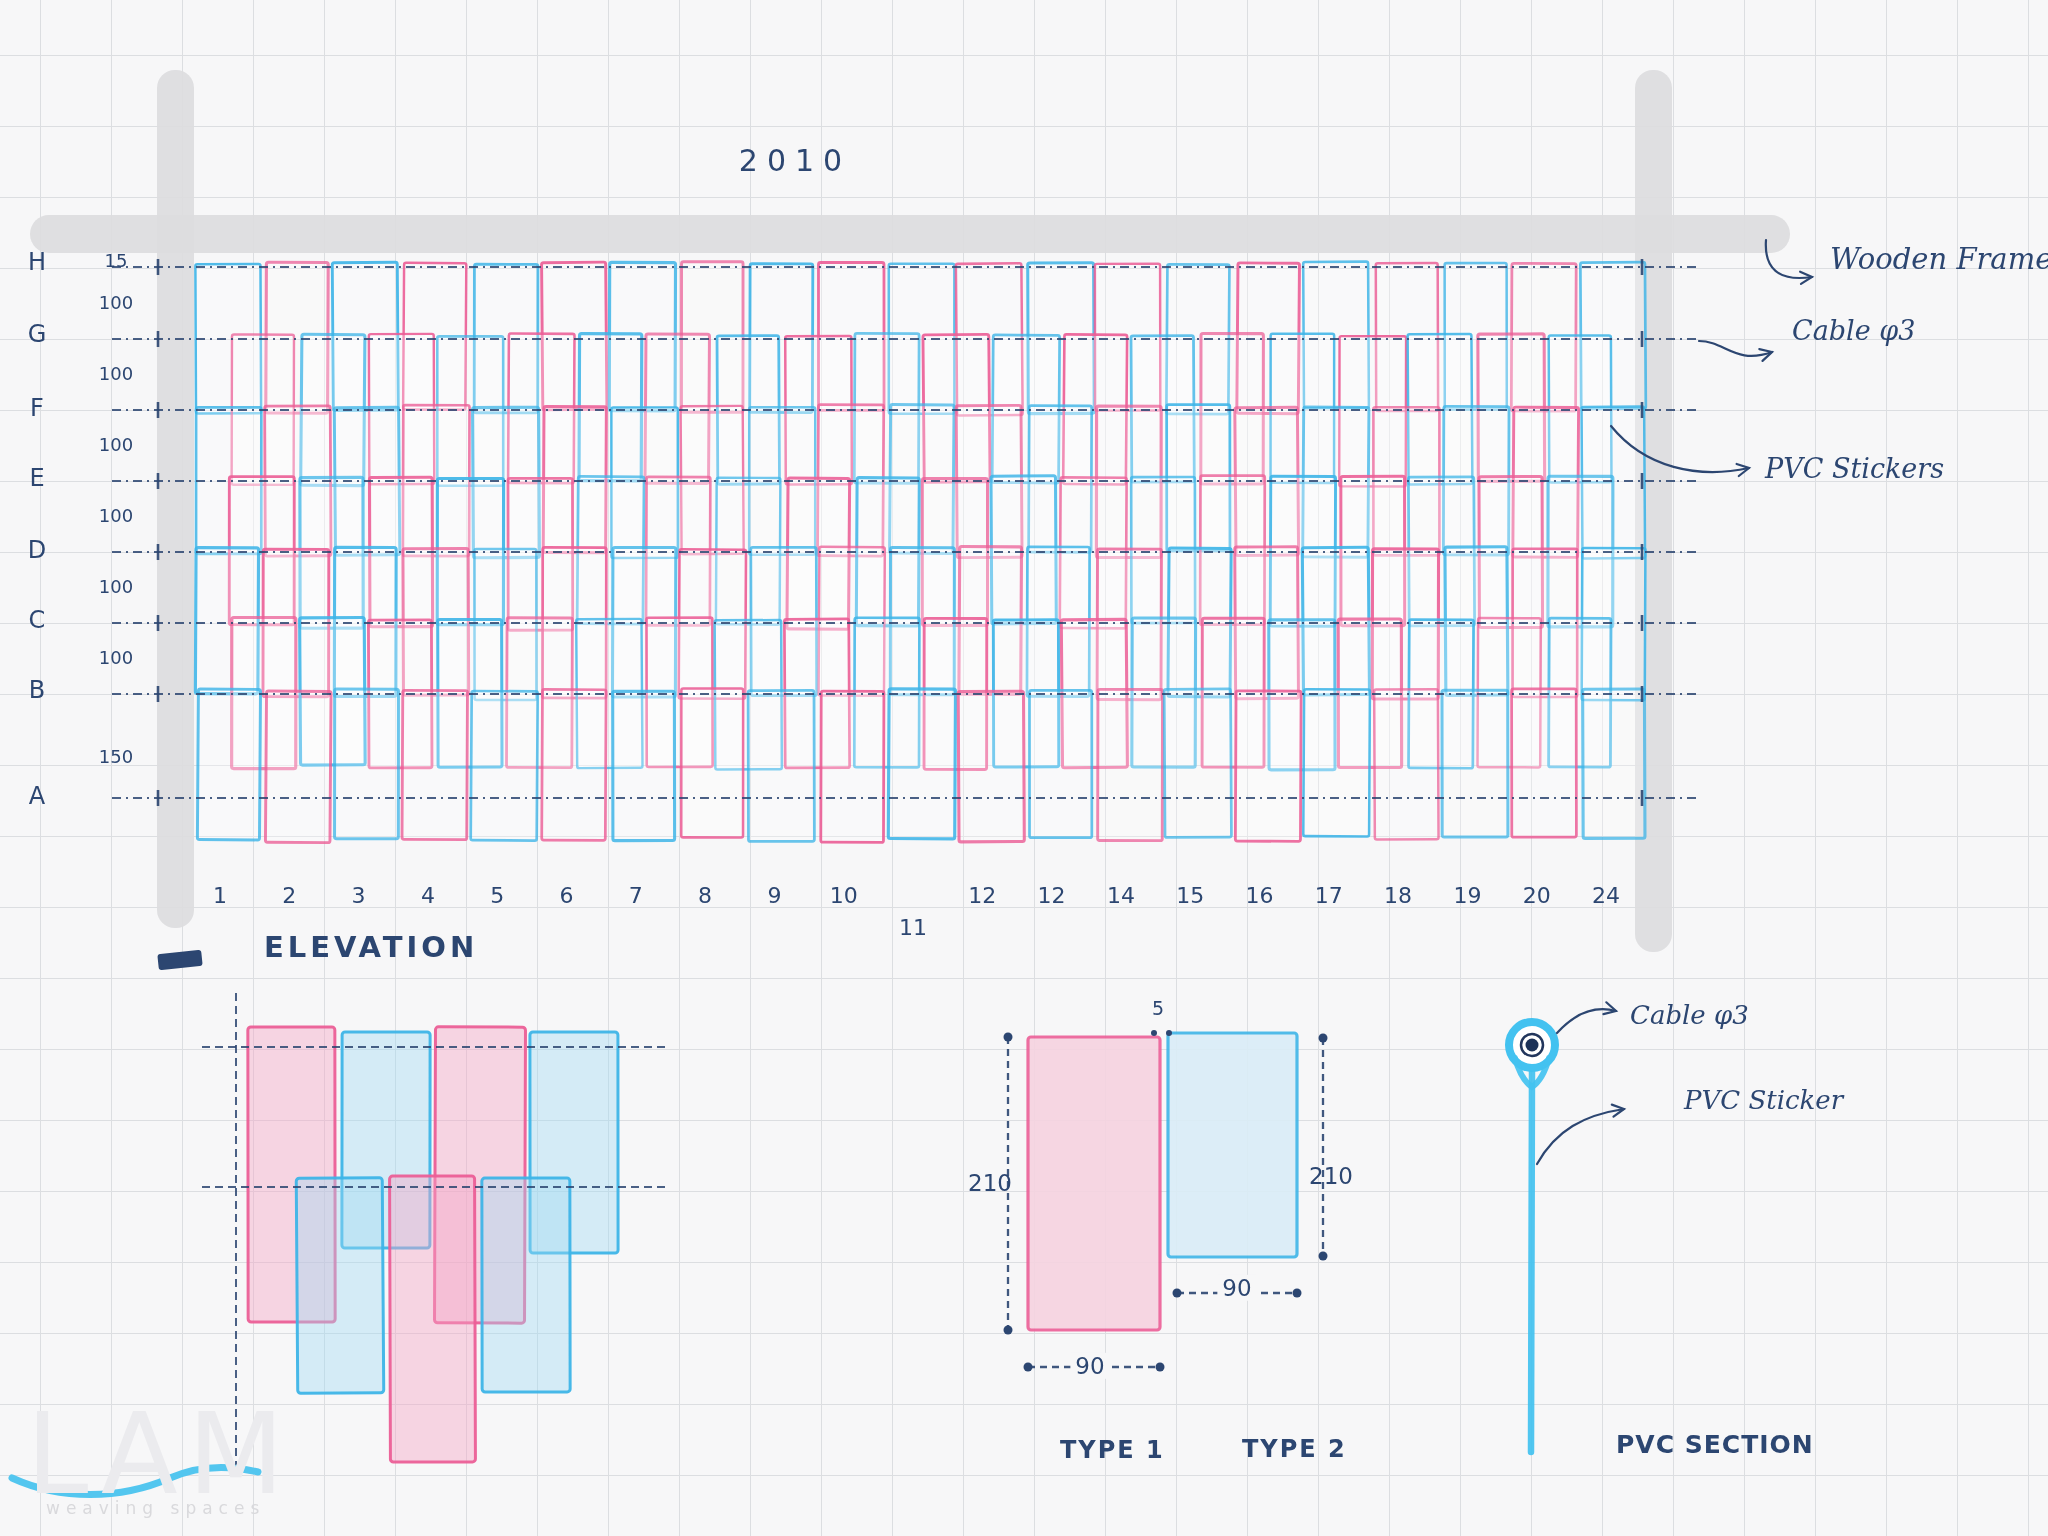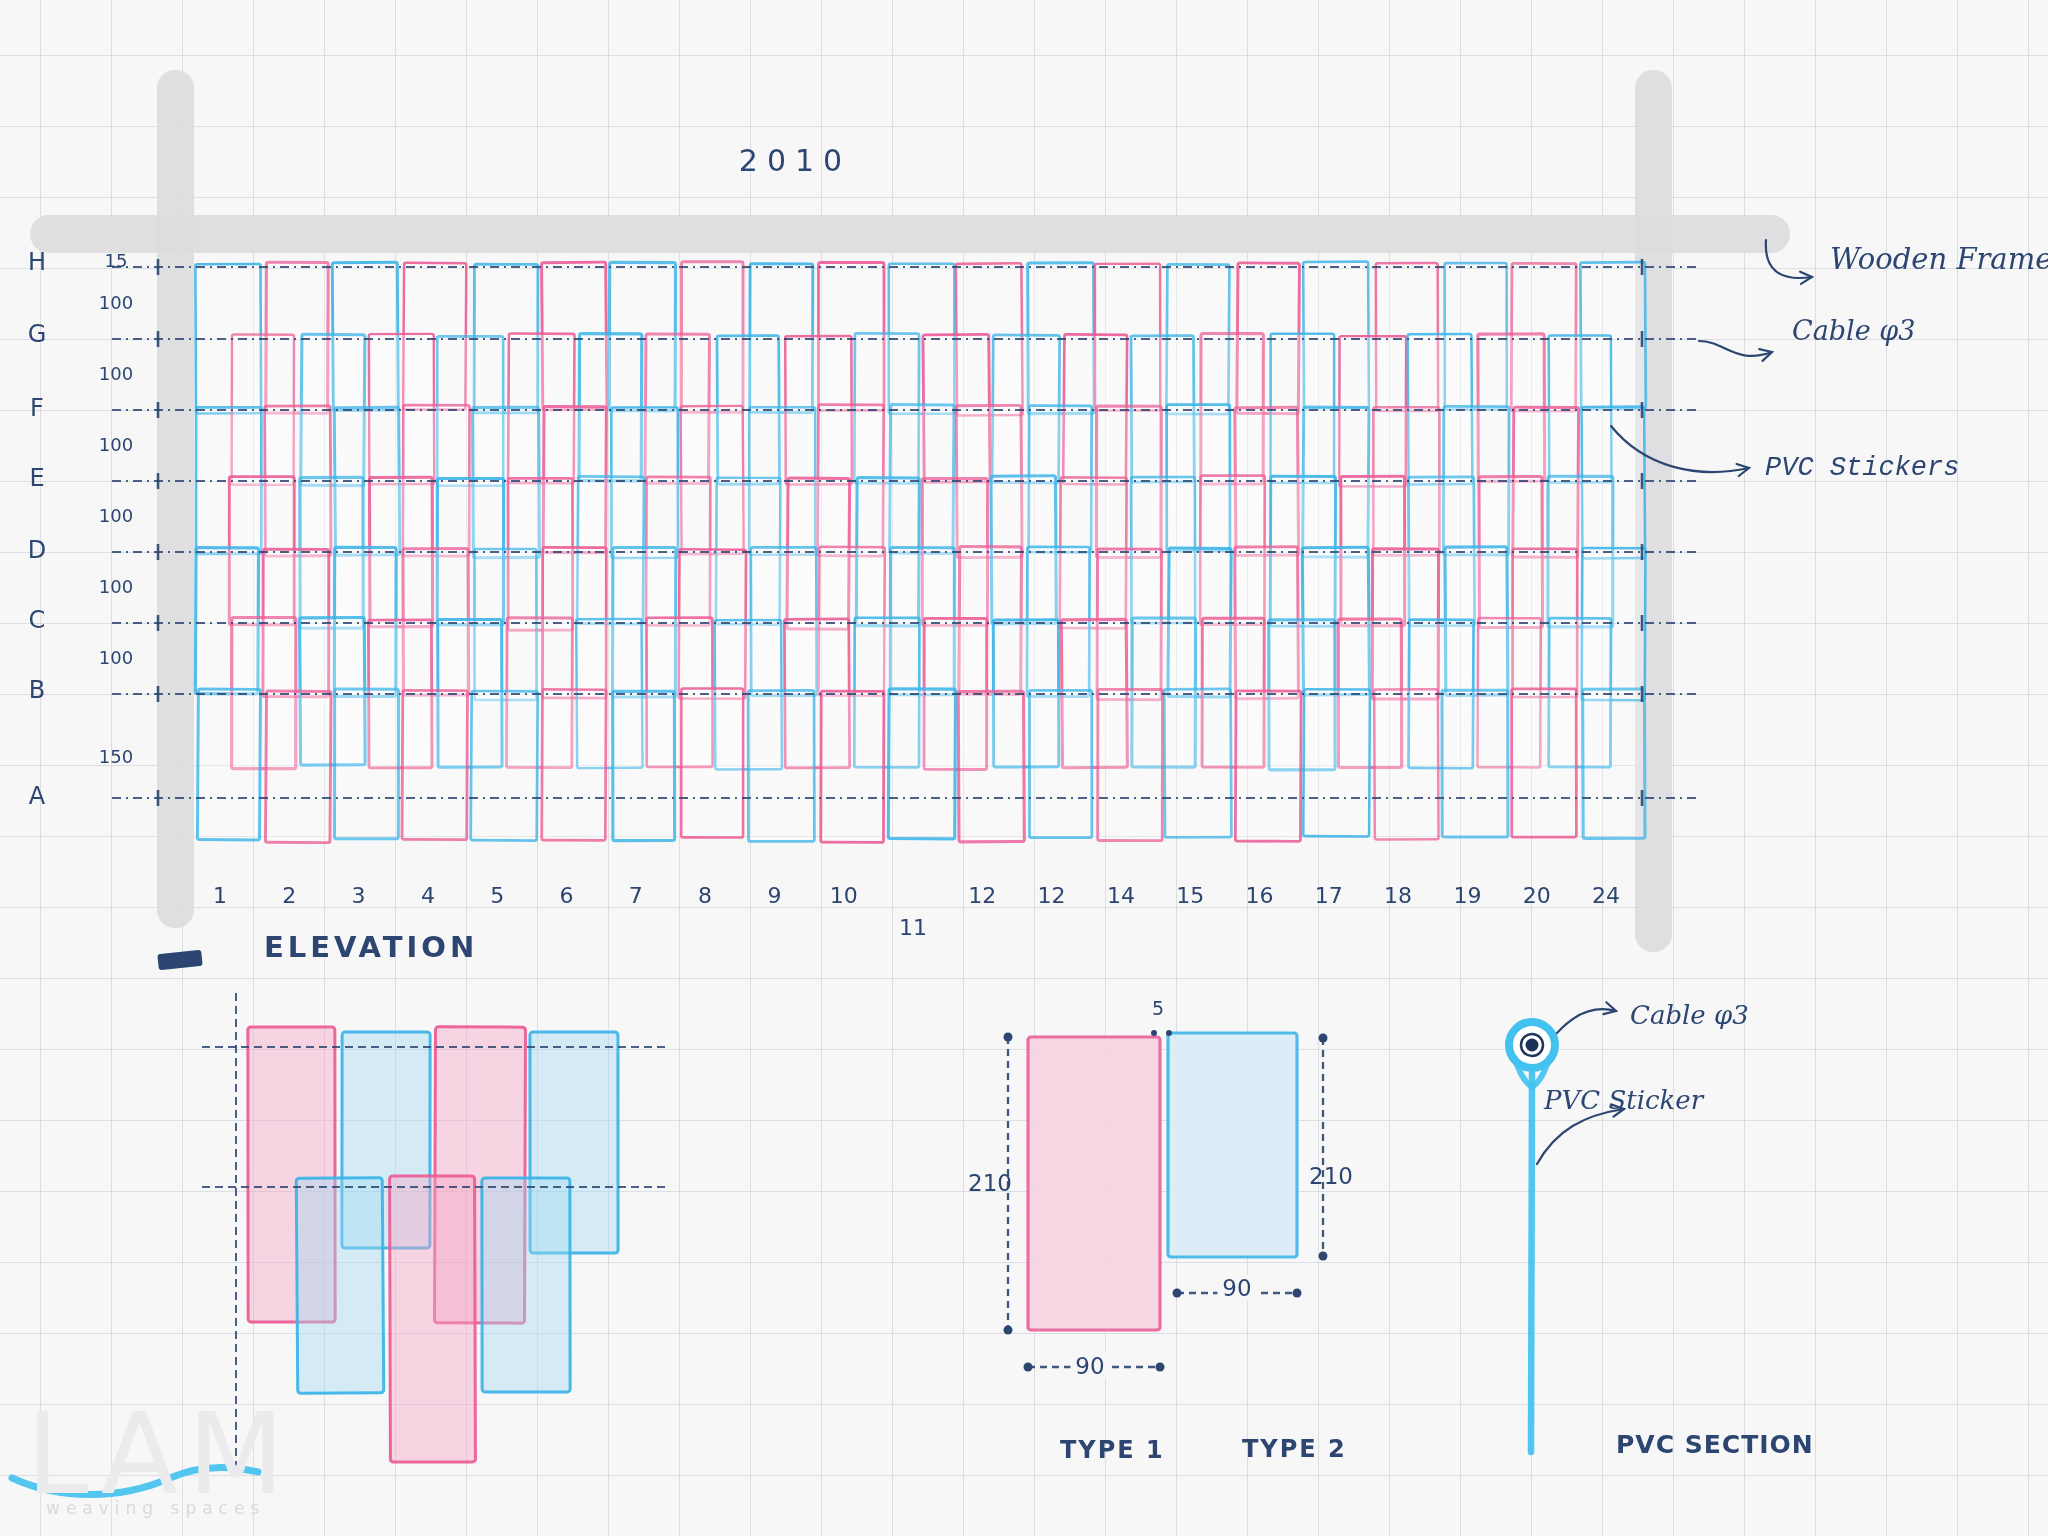--- a/index.html
+++ b/index.html
@@ -298,27 +298,27 @@
       <div class="lbl c t22" style="left: 1190.2px; top: 896px;">15</div>
       <div class="lbl c t22" style="left: 1259.5px; top: 896px;">16</div>
       <div class="lbl c t22" style="left: 1328.8px; top: 896px;">17</div>
       <div class="lbl c t22" style="left: 1398.1px; top: 896px;">18</div>
       <div class="lbl c t22" style="left: 1467.4px; top: 896px;">19</div>
       <div class="lbl c t22" style="left: 1536.7px; top: 896px;">20</div>
       <div class="lbl c t22" style="left: 1606px; top: 896px;">24</div>
       <div class="lbl t29 b ls4" style="left: 216px; top: 931px;">ELEVATION</div>
       <div class="lbl script t29" style="left: 1830px; top: 243px;">Wooden Frame</div>
       <div class="lbl script t27" style="left: 1792px; top: 315px;">Cable φ3</div>
-      <div class="lbl script t27" style="left: 1765px; top: 453px; font-family: Liberation Mono, monospace;">PVC Stickers</div>
+      <div class="lbl script t27" style="left: 1765px; top: 453px;">PVC Stickers</div>
       <div class="lbl c t23" style="left: 990px; top: 1183px;">210</div>
       <div class="lbl c t23" style="left: 1331px; top: 1176px;">210</div>
       <div class="lbl c t19" style="left: 1158px; top: 1009px;">5</div>
       <div class="lbl c t23 bg" style="left: 1090px; top: 1366px;">90</div>
       <div class="lbl c t23 bg" style="left: 1237px; top: 1288px;">90</div>
       <div class="lbl t24 b ls2" style="left: 1012px; top: 1437px;">TYPE 1</div>
       <div class="lbl t24 b ls2" style="left: 1194px; top: 1436px; text-align: right;">TYPE 2</div>
       <div class="lbl script t26" style="left: 1630px; top: 1001px;">Cable φ3</div>
-      <div class="lbl script t26" style="left: 1544px; top: 1086px; font-style: italic;">PVC Sticker</div>
+      <div class="lbl script t26" style="left: 1684px; top: 1086px; font-style: italic;">PVC Sticker</div>
       <div class="lbl t25 b ls1" style="left: 1568px; top: 1431px;">PVC SECTION</div>
       <div class="lbl logo-name" style="left: 26px; top: 1398px;">LAM</div>
       <div class="lbl logo-tag" style="left: 46px; top: 1499px;">weaving spaces</div>
     </div>
 </div>
 
 </body></html>

